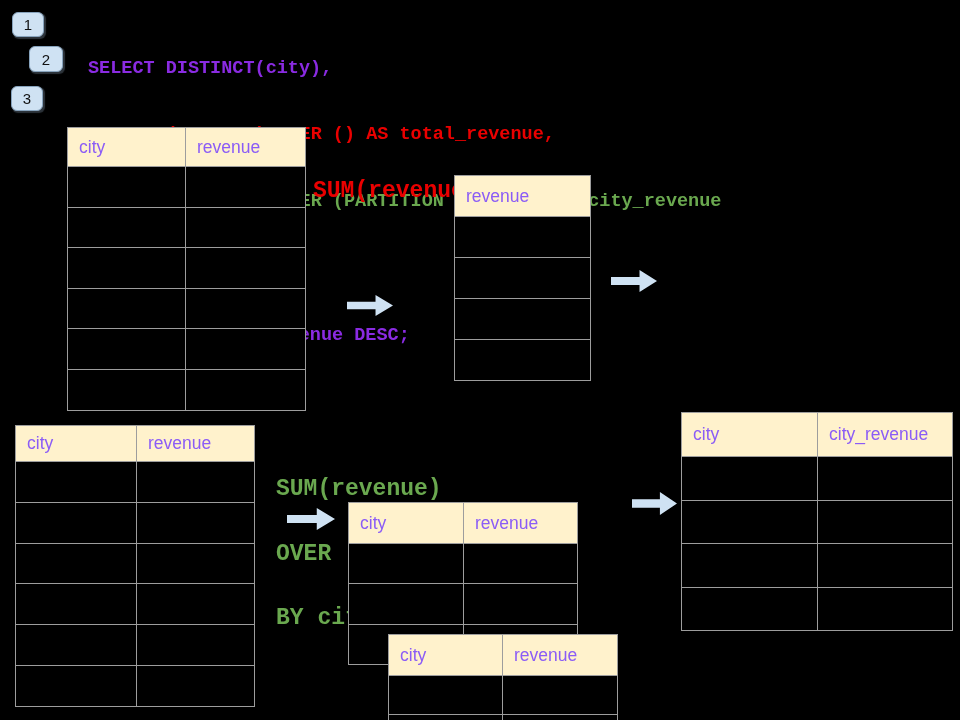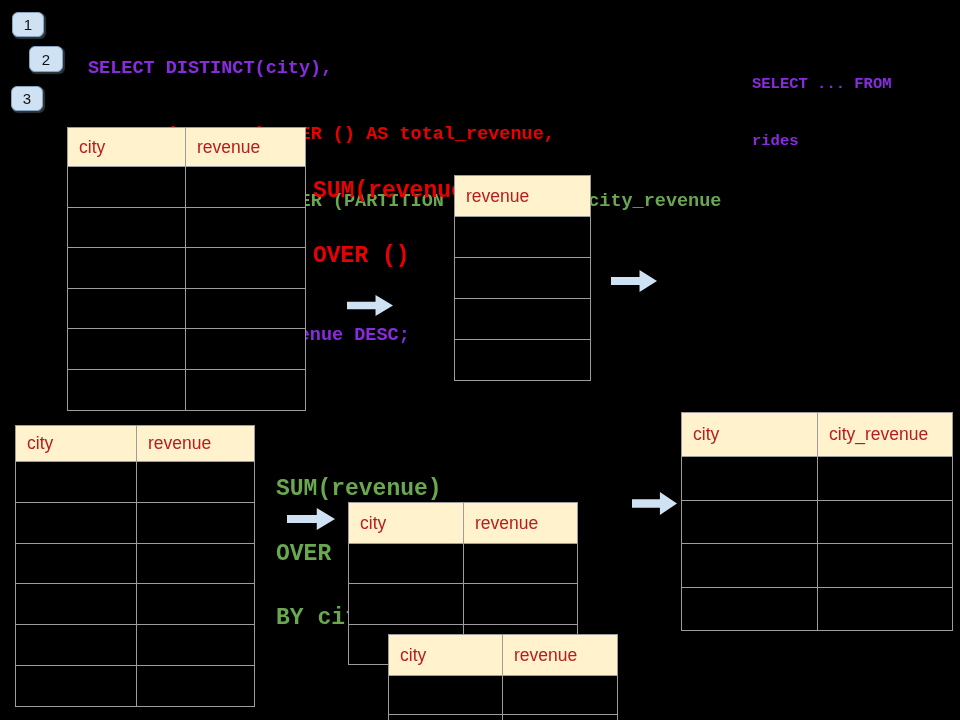--- a/index.html
+++ b/index.html
@@ -62,21 +62,21 @@
     table-layout:fixed;
     background:#000;
   }
   table.tbl th, table.tbl td{
     border:1px solid #9d9d9d;
     padding:0;
     box-sizing:border-box;
   }
   table.tbl th{
     background:#fff2cc;
-    color:#b91c1c;
+    color:#8b5cf6;
     font-weight:normal;
     font-size:17.5px;
     text-align:left;
     padding-left:11px;
     vertical-align:middle;
   }
   .t-src-top   {left:67px; top:127px; width:238px;}
   .t-src-top th{height:39px;}   .t-src-top td{height:40.6px;}
   .t-total     {left:454px;top:175px; width:136px;}
   .t-total th  {height:41px;}   .t-total td  {height:41px;}
@@ -116,28 +116,23 @@
     </div>
 
   <div class="code">
     <div class="code-line purple">SELECT DISTINCT(city),</div>
     <div class="code-line red ind4">SUM(revenue) OVER () AS total_revenue,</div>
     <div class="code-line green ind4">SUM(revenue) OVER (PARTITION BY city) as city_revenue</div>
     <div class="code-line purple ind2">FROM rides</div>
     <div class="code-line purple ind2">ORDER by city_revenue DESC;</div>
   </div>
 
-  <div class="side-note">
-    <div>SELECT ... FROM</div>
-    <div>rides</div>
-  </div>
 
   <div class="annotation anno-total">
     <div>SUM(revenue)</div>
-    <div>OVER ()</div>
   </div>
 
   <div class="annotation anno-partition">
     <div>SUM(revenue)</div>
     <div>OVER (PARTITION</div>
     <div>BY city)</div>
   </div>
 
   <table class="tbl t-src-top">
     <colgroup>

